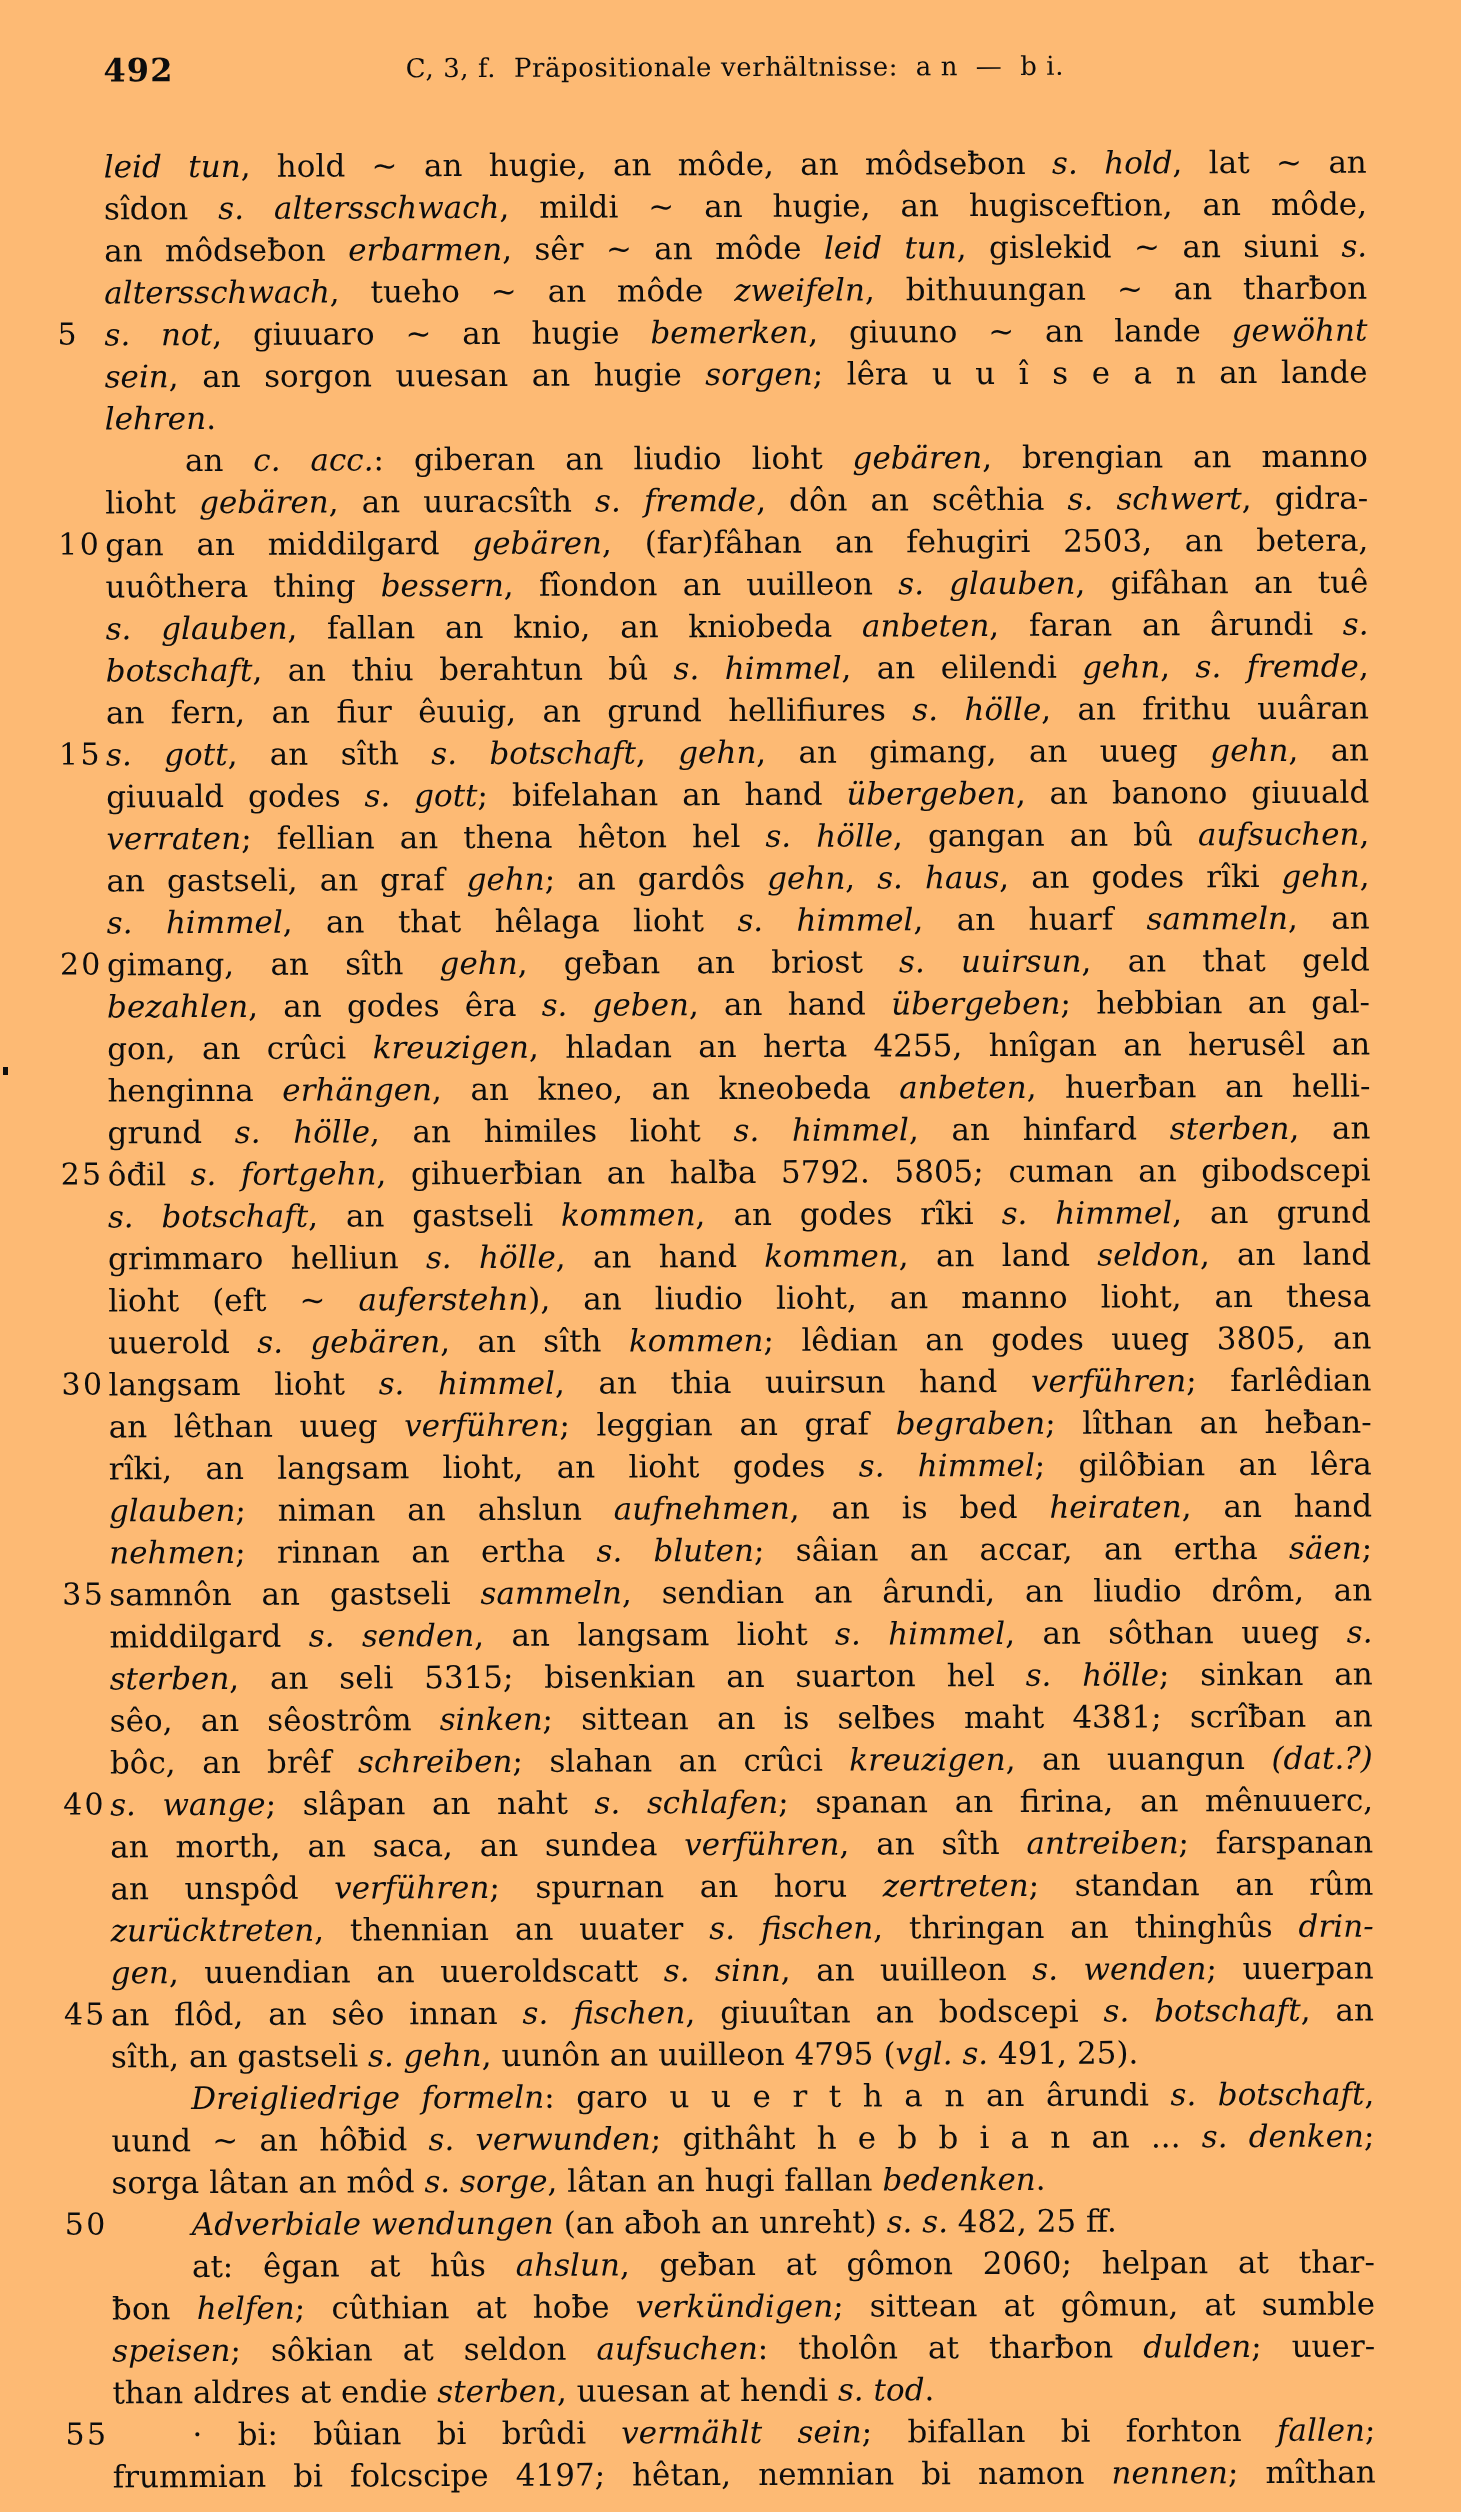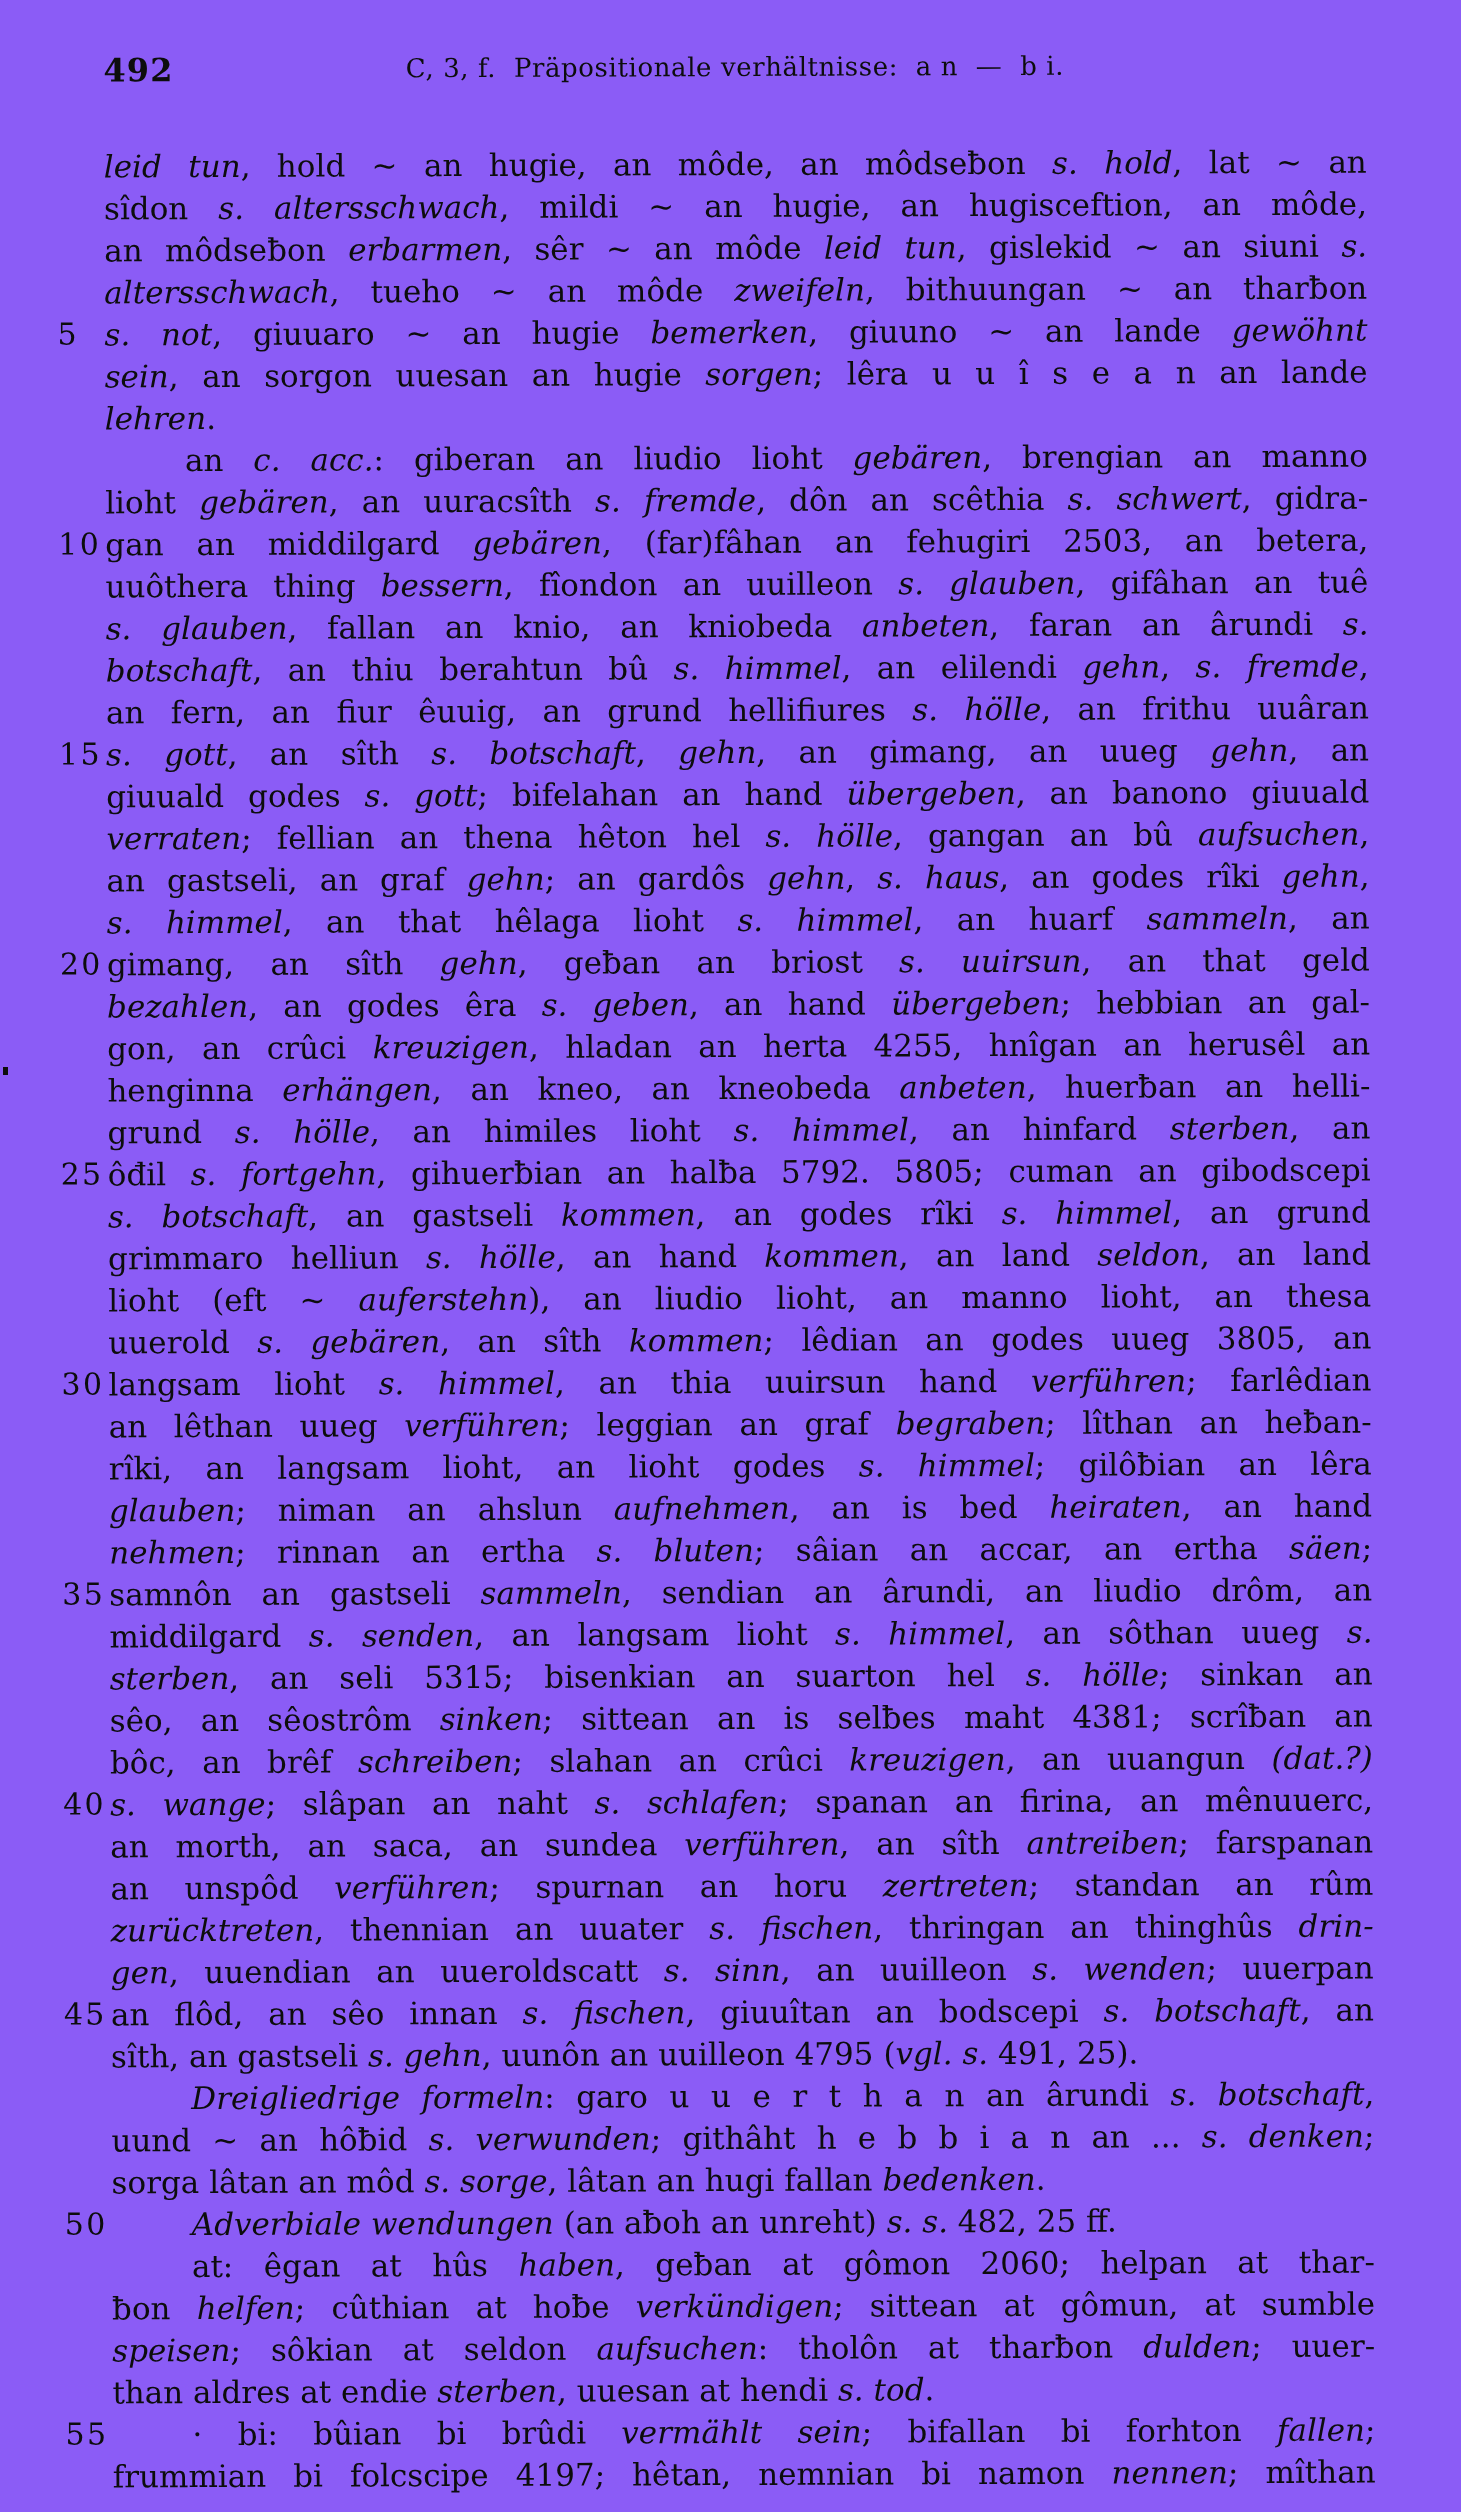--- a/index.html
+++ b/index.html
@@ -1,19 +1,19 @@
 <!DOCTYPE html>
 <html style="font-size:9px"><head>
 <meta charset="utf-8">
 <style>
   html,body{margin:0;padding:0;background:#ffffff;}
   .page{
     position:relative;
     width:1462px;height:2512px;
-    background:#8b5cf6;
+    background:#fdba74;
     overflow:hidden;
     font-family:"DejaVu Serif", serif;
     color:#0d0d0d;
   }
   .scan{
     position:absolute;inset:0;
     transform:rotate(-0.22deg);
     transform-origin:50% 50%;
   }
   .header{
@@ -123,21 +123,21 @@
         </div>
         <div>
           <div class="line indent"><i>Dreigliedrige formeln</i><span>: garo u u e r t h a n an ârundi </span><i>s. botschaft</i><span>,</span></div>
           <div class="line"><span>uund ~ an hôƀid </span><i>s. verwunden</i><span>; githâht h e b b i a n an ... </span><i>s. denken</i><span>;</span></div>
           <div class="line no-just"><span>sorga lâtan an môd </span><i>s. sorge</i><span>, lâtan an hugi fallan </span><i>bedenken</i><span>.</span></div>
         </div>
         <div>
           <div class="line indent no-just"><span class="lineno">50</span><i>Adverbiale wendungen</i><span> (an aƀoh an unreht) </span><i>s. s.</i><span> 482, 25 ff.</span></div>
         </div>
         <div>
-          <div class="line indent"><span>at: êgan at hûs </span><i>haben</i><span>, geƀan at gômon 2060; helpan at thar-</span></div>
+          <div class="line indent"><span>at: êgan at hûs </span><i>ahslun</i><span>, geƀan at gômon 2060; helpan at thar-</span></div>
           <div class="line"><span>ƀon </span><i>helfen</i><span>; cûthian at hoƀe </span><i>verkündigen</i><span>; sittean at gômun, at sumble</span></div>
           <div class="line"><i>speisen</i><span>; sôkian at seldon </span><i>aufsuchen</i><span>: tholôn at tharƀon </span><i>dulden</i><span>; uuer-</span></div>
           <div class="line no-just"><span>than aldres at endie </span><i>sterben</i><span>, uuesan at hendi </span><i>s. tod</i><span>.</span></div>
         </div>
         <div>
           <div class="line indent"><span class="lineno">55</span><span>· bi: bûian bi brûdi </span><i>vermählt sein</i><span>; bifallan bi forhton </span><i>fallen</i><span>;</span></div>
           <div class="line"><span>frummian bi folcscipe 4197; hêtan, nemnian bi namon </span><i>nennen</i><span>; mîthan</span></div>
         </div>
       </div>
   </div>

